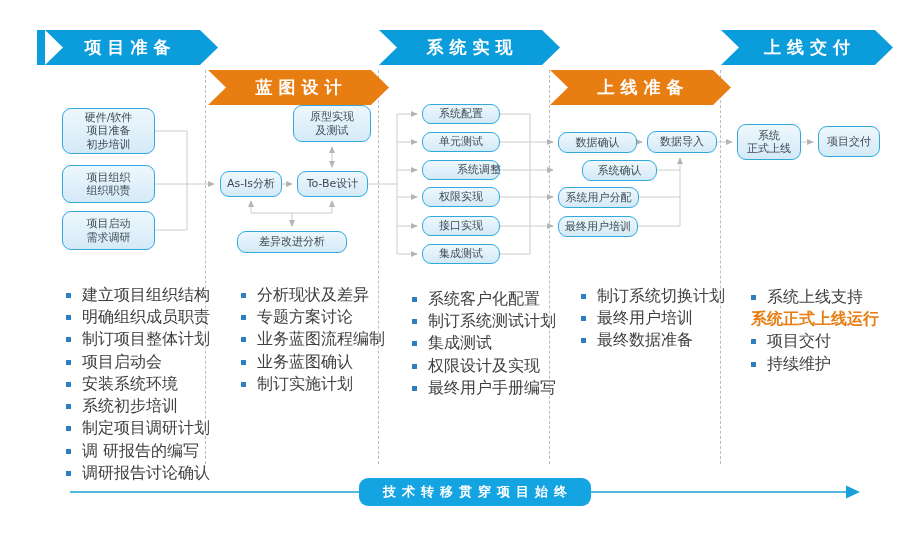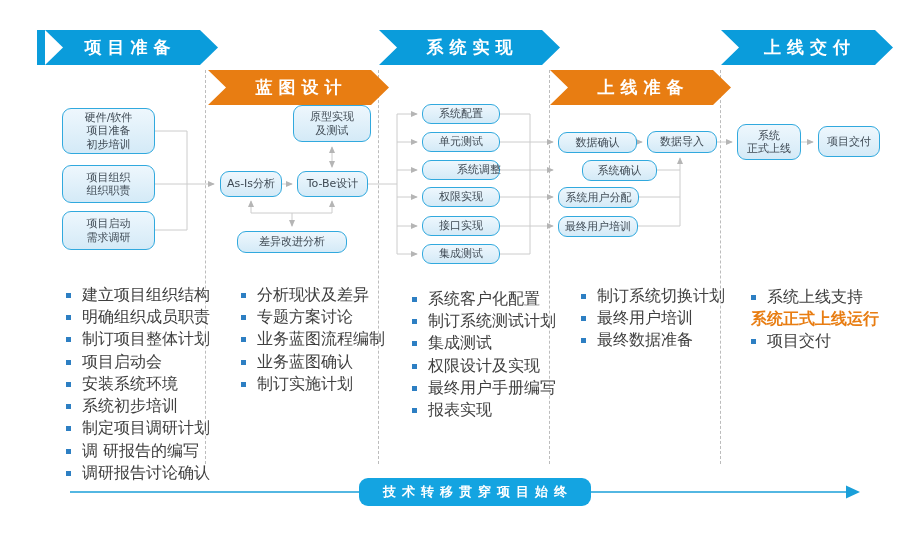--- a/index.html
+++ b/index.html
@@ -256,24 +256,20 @@
           <span>集成测试</span>
         </div>
         <div class="bitem">
           <span class="bullet"></span>
           <span>权限设计及实现</span>
         </div>
         <div class="bitem">
           <span class="bullet"></span>
           <span>最终用户手册编写</span>
         </div>
-        <div class="bitem">
-          <span class="bullet"></span>
-          <span>报表实现</span>
-        </div>
       </div>
       <div class="bcol" style="left: 581px; top: 285px;">
         <div class="bitem">
           <span class="bullet"></span>
           <span>制订系统切换计划</span>
         </div>
         <div class="bitem">
           <span class="bullet"></span>
           <span>最终用户培训</span>
         </div>
@@ -287,17 +283,21 @@
           <span class="bullet"></span>
           <span>系统上线支持</span>
         </div>
         <div class="bitem highlight">
           <span>系统正式上线运行</span>
         </div>
         <div class="bitem">
           <span class="bullet"></span>
           <span>项目交付</span>
         </div>
+        <div class="bitem">
+          <span class="bullet"></span>
+          <span>持续维护</span>
+        </div>
       </div>
     </div>
 
   <div class="footer-pill">技术转移贯穿项目始终</div>
 </div>
 
 </body></html>

